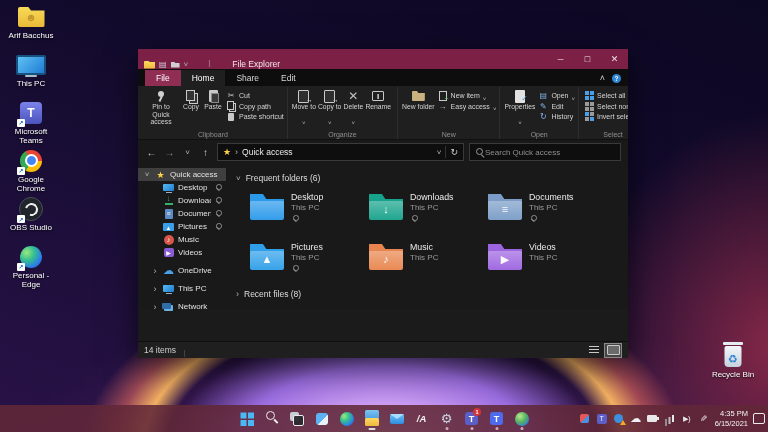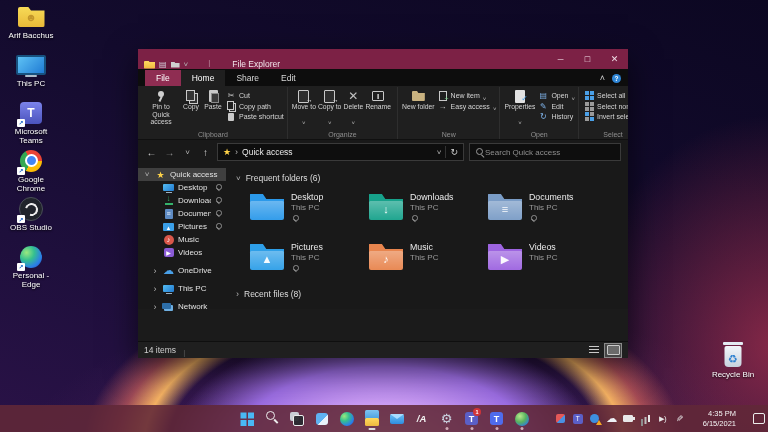--- a/index.html
+++ b/index.html
@@ -190,21 +190,21 @@
   .i-file-explorer::before{content:"";position:absolute;top:4px;width:14px;height:9px;border-radius:1.5px;background:linear-gradient(180deg,#7ec3f2,#4aa0e0);}
   .i-file-explorer::after{content:"";position:absolute;bottom:5px;width:14px;height:8px;border-radius:1.5px;background:linear-gradient(180deg,#ffd95e,#edb93f);}
   .i-mail::before{content:"";width:14px;height:10px;border-radius:2px;background:linear-gradient(180deg,#6cc0f5,#2e8de0);}
   .i-mail::after{content:"";position:absolute;top:8px;border-left:7px solid transparent;border-right:7px solid transparent;border-top:5px solid #a9dcff;}
   .i-media-app::before{content:"/A";font-style:italic;font-weight:800;font-size:9.5px;color:#f2f2f2;}
   .i-settings::before{content:"⚙";font-size:13px;color:#ccd6e4;}
   .i-teams-work::before{content:"T";width:13px;height:13px;border-radius:3px;background:#5b5fc7;color:#fff;font-size:9px;font-weight:bold;display:flex;align-items:center;justify-content:center;}
   .i-teams-chat::before{content:"T";width:13px;height:13px;border-radius:3px;background:#4f6bed;color:#fff;font-size:9px;font-weight:bold;display:flex;align-items:center;justify-content:center;}
   .i-browser-sphere::before{content:"";width:14px;height:14px;border-radius:50%;background:radial-gradient(circle at 35% 30%,#b7e98c,#57b25f 45%,#2f7fd6 80%,#1b56a8);}
 
-  .tray{position:absolute;right:3px;top:0;height:100%;display:flex;align-items:center;gap:15px;}
+  .tray{position:absolute;right:3px;top:0;height:100%;display:flex;align-items:center;gap:3px;}
   .tico{width:12px;height:14px;position:relative;display:flex;align-items:center;justify-content:center;}
   .i-tray-app::before{content:"";width:9px;height:9px;border-radius:2px;background:linear-gradient(135deg,#e45858 0 50%,#4a90e2 50% 100%);}
   .i-teams-tray::before{content:"T";width:10px;height:10px;border-radius:2px;background:#5b5fc7;color:#fff;font-size:6.5px;display:flex;align-items:center;justify-content:center;}
   .i-account-alert::before{content:"";width:9px;height:9px;border-radius:50%;background:#3d8fe0;}
   .i-account-alert::after{content:"";position:absolute;right:-1px;bottom:1px;border-left:3px solid transparent;border-right:3px solid transparent;border-bottom:5px solid #f5a623;}
   .i-onedrive-tray::before{content:"☁";color:#eef2f6;font-size:11px;}
   .i-battery::before{content:"";width:9px;height:5.5px;border:1px solid #e8e8e8;background:#e8e8e8;border-radius:1px;}
   .i-battery::after{content:"";width:1.5px;height:3px;background:#e8e8e8;margin-left:.5px;}
   .i-network-tray::before{content:"";width:2px;height:7px;background:#e8e8e8;box-shadow:-3.5px 2px 0 #bdbdbd,-7px 4px 0 #8d8d8d;margin-left:7px;}
   .i-volume::before{content:"◀";font-size:7px;color:#e8e8e8;transform:scaleX(-1);}

